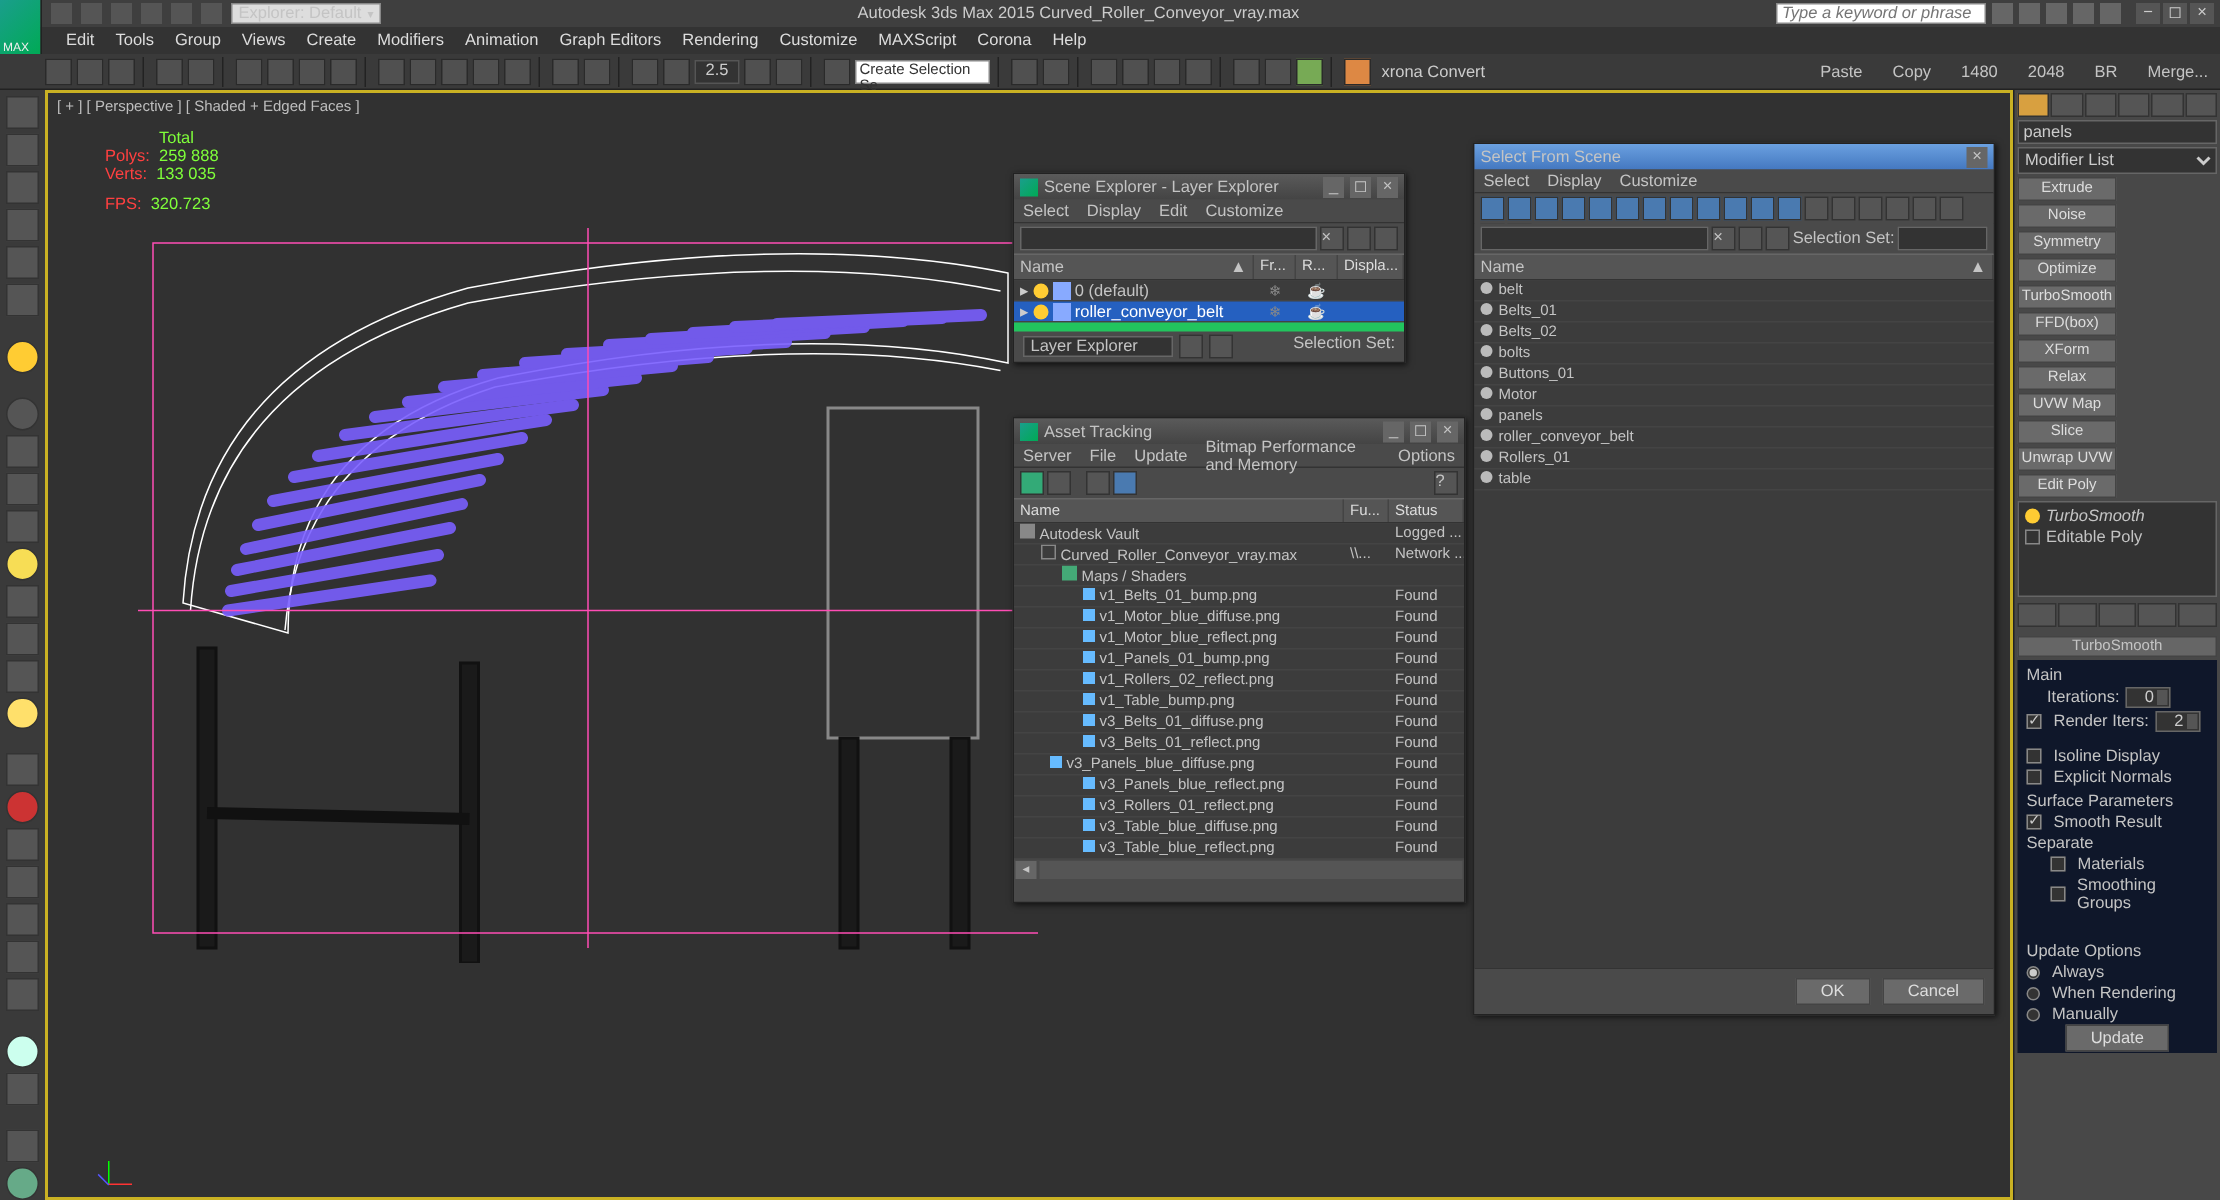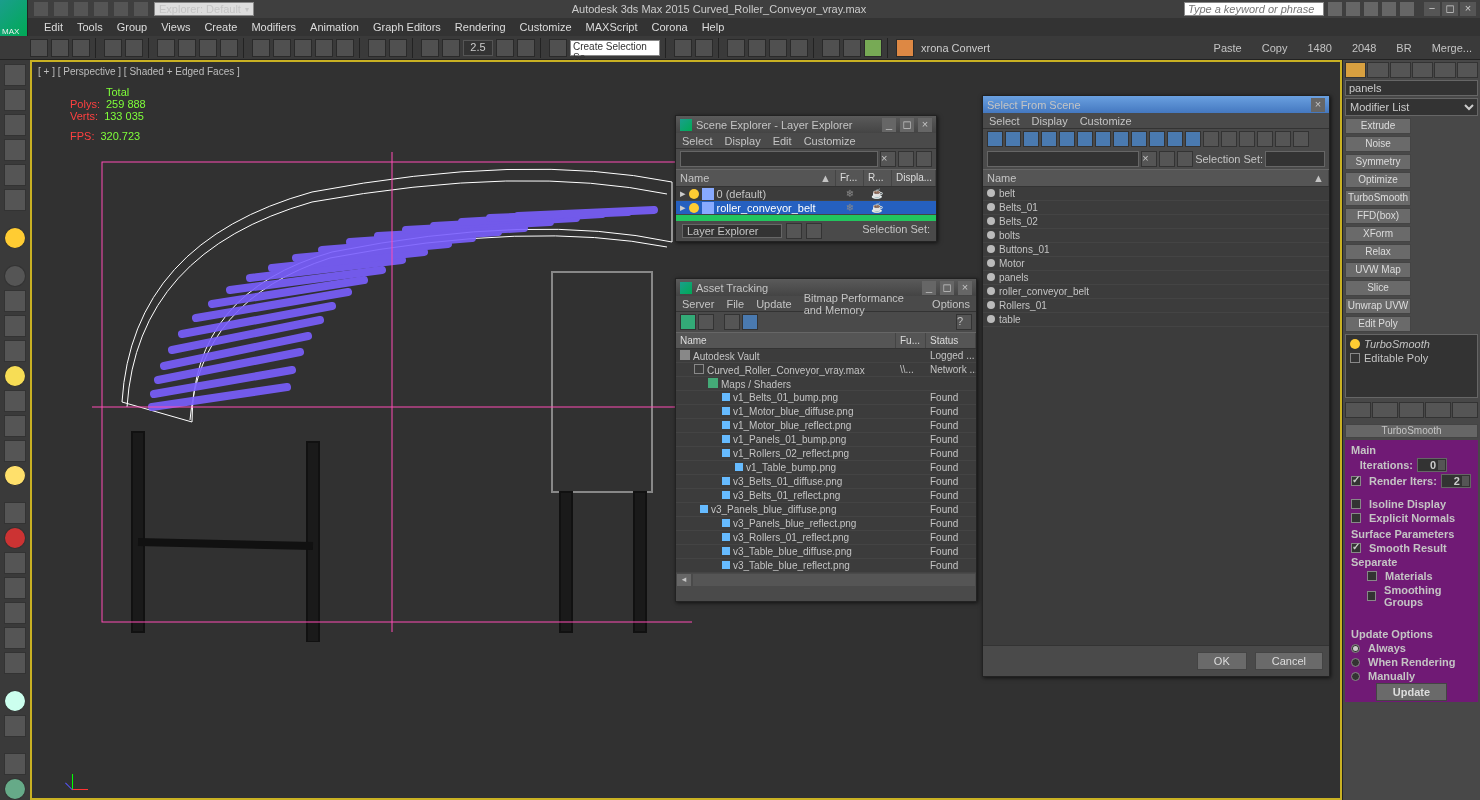--- a/index.html
+++ b/index.html
@@ -42,21 +42,21 @@
 .panel-right .tabrow span { flex:1; height:16px; background:#555; border:1px solid #333; cursor:pointer;}
 .panel-right input[type=text] { width:100%; height:16px; background:#333; border:1px solid #666; color:#ccc; padding:0 3px;}
 .panel-right select { width:100%; height:18px; background:#333; border:1px solid #666; color:#ccc;}
 .btngrid { display:flex; flex-wrap:wrap; gap:2px; }
 .btngrid .mbtn { width:66px; height:16px; background:#6a6a6a; border:1px solid #444; color:#ddd; text-align:center; line-height:14px; cursor:pointer; font-size:10px;}
 .stacklist { background:#333; border:1px solid #666; height:64px; padding:2px; font-size:10px;}
 .stacklist .row { display:flex; align-items:center; gap:4px; padding:1px 2px;}
 .stacklist .row.italic { font-style:italic;}
 .stacklist .bulb { width:10px; height:10px; border-radius:50%; background:#ffcc33;}
 .rollhead { background:#666; height:14px; text-align:center; border:1px solid #444; margin-top:4px; font-size:10px; line-height:12px;}
-.rollbody { background:#701a75; padding:4px 6px; font-size:10px;font-weight:bold;}
+.rollbody { background:#0f172a; padding:4px 6px; font-size:10px;}
 .rollbody .fld { display:flex; align-items:center; gap:4px; margin:2px 0;}
 .rollbody .spin { width:30px; height:14px; background:#333; border:1px solid #666; color:#ccc; text-align:right; padding-right:10px; position:relative;}
 .rollbody .spin:after{content:''; position:absolute; right:1px; top:1px; width:7px; height:10px; background:#555;}
 .chk { width:10px; height:10px; border:1px solid #888; background:#333; display:inline-block; margin-right:4px; position:relative;}
 .chk.on:after{content:'✓'; position:absolute; top:-3px; left:0; font-size:10px; color:#ccc;}
 .rad { width:9px; height:9px; border:1px solid #888; border-radius:50%; background:#333; display:inline-block; margin-right:4px; position:relative;}
 .rad.on:after{content:''; position:absolute; top:1px; left:1px; width:5px; height:5px; background:#ccc; border-radius:50%;}
 .dlg { position:absolute; background:#4a4a4a; border:1px solid #222; box-shadow:1px 1px 4px #000a; }
 .dlgtitle { height:17px; background:linear-gradient(#5a5a5a,#444); display:flex; align-items:center; padding:0 4px; gap:4px; color:#eee; font-size:11px;}
 .dlgtitle .icon3ds{width:12px;height:12px;background:linear-gradient(135deg,#1a9e8c,#0a5);}
@@ -514,21 +514,21 @@
         <div class="cell" style="flex:1;padding-left:46px"><span style="display:inline-block;width:8px;height:8px;background:#6bf;margin-right:3px"></span>v1_Panels_01_bump.png</div>
         <div class="cell" style="width:30px"></div>
         <div class="cell" style="width:50px">Found</div>
       </div>
       <div class="row">
         <div class="cell" style="flex:1;padding-left:46px"><span style="display:inline-block;width:8px;height:8px;background:#6bf;margin-right:3px"></span>v1_Rollers_02_reflect.png</div>
         <div class="cell" style="width:30px"></div>
         <div class="cell" style="width:50px">Found</div>
       </div>
       <div class="row">
-        <div class="cell" style="flex:1;padding-left:59px"><span style="display:inline-block;width:8px;height:8px;background:#6bf;margin-right:3px"></span>v1_Table_bump.png</div>
+        <div class="cell" style="flex:1;padding-left:46px"><span style="display:inline-block;width:8px;height:8px;background:#6bf;margin-right:3px"></span>v1_Table_bump.png</div>
         <div class="cell" style="width:30px"></div>
         <div class="cell" style="width:50px">Found</div>
       </div>
       <div class="row">
         <div class="cell" style="flex:1;padding-left:46px"><span style="display:inline-block;width:8px;height:8px;background:#6bf;margin-right:3px"></span>v3_Belts_01_diffuse.png</div>
         <div class="cell" style="width:30px"></div>
         <div class="cell" style="width:50px">Found</div>
       </div>
       <div class="row">
         <div class="cell" style="flex:1;padding-left:46px"><span style="display:inline-block;width:8px;height:8px;background:#6bf;margin-right:3px"></span>v3_Belts_01_reflect.png</div>

